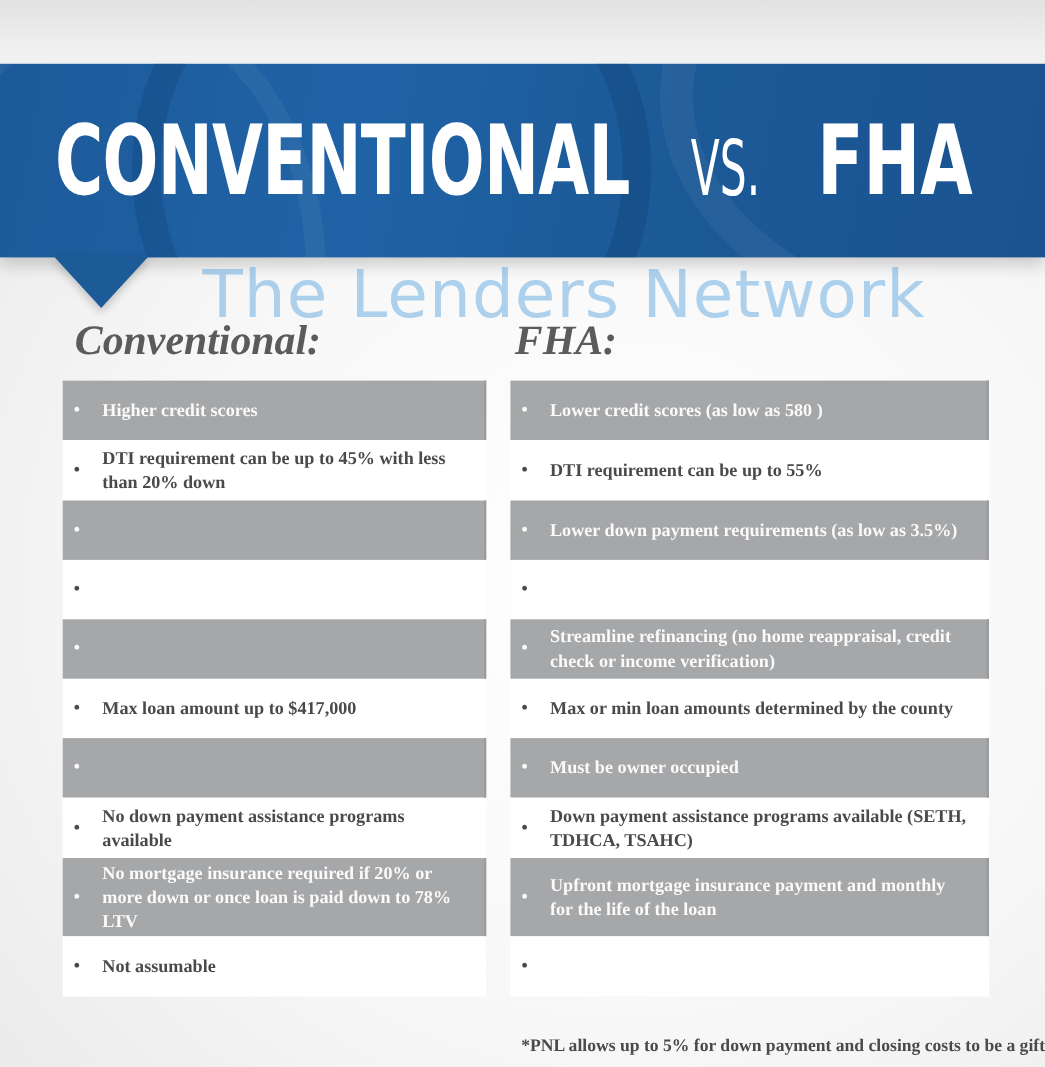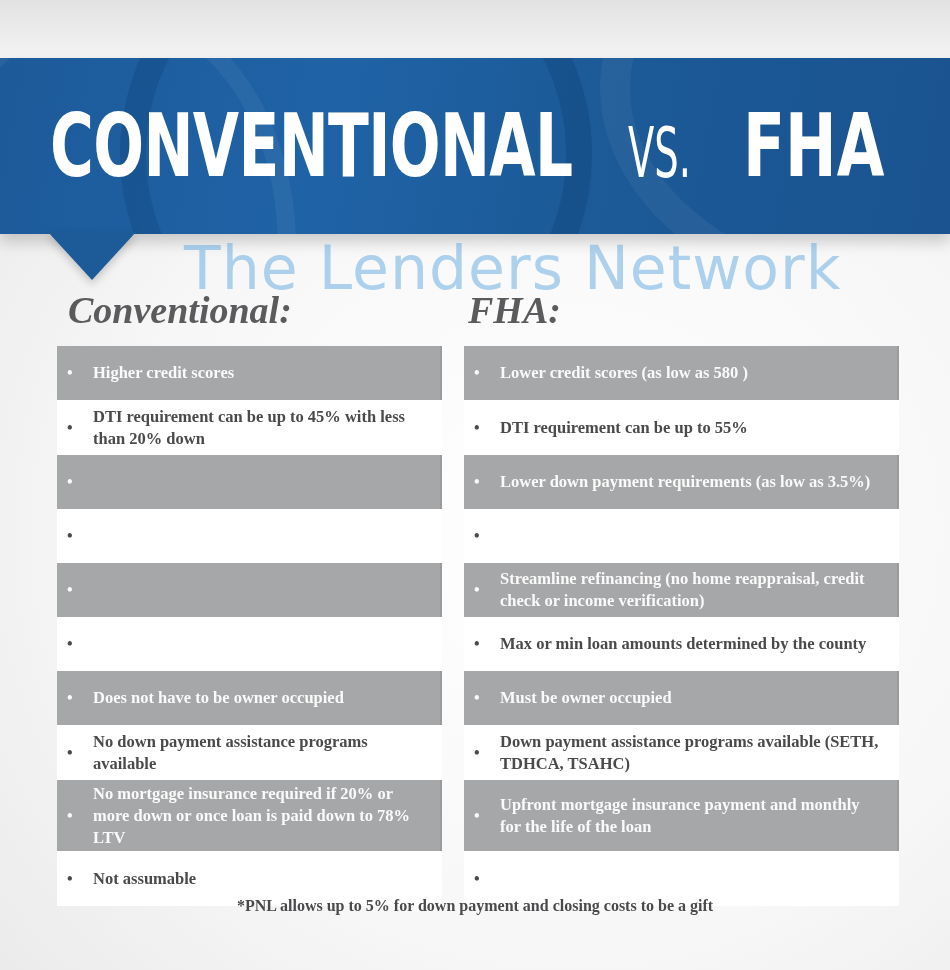--- a/index.html
+++ b/index.html
@@ -49,21 +49,21 @@
   }
   .row {
     display:flex; align-items:center; box-sizing:border-box;
     padding:0 14px 0 10px; font-family:"Liberation Serif", serif; font-weight:bold;
     font-size:16.5px; line-height:22px; color:#4a4a4c;
   }
   .row.gray { background:#a6a7a9; color:#fafafa; border-right:2px solid #9a9b9d; }
   .row .bullet { width:26px; flex:0 0 26px; font-size:16px; padding-left:0; }
   .row .txt { flex:1; }
   .footnote {
-    position:absolute; left:0; width:950px; top:897px; text-align:center;
+    position:absolute; left:0; width:950px; top:942px; text-align:right;
     font-family:"Liberation Serif", serif; font-weight:bold; font-size:16px; color:#4a4a4c;
   }
 </style>
 </head>
 <body>
 
 <div class="top-fade"></div>
 
 <div class="banner">
   <div class="swoosh1"></div>
@@ -96,24 +96,24 @@
       <span class="bullet">•</span>
     </div>
     <div class="row white" style="height: 54px;">
       <span class="bullet">•</span>
     </div>
     <div class="row gray" style="height: 54px;">
       <span class="bullet">•</span>
     </div>
     <div class="row white" style="height: 54px;">
       <span class="bullet">•</span>
+      <span class="txt">Max loan amount up to $417,000</span>
     </div>
     <div class="row gray" style="height: 54px;">
       <span class="bullet">•</span>
-      <span class="txt">Does not have to be owner occupied</span>
     </div>
     <div class="row white" style="height: 55px;">
       <span class="bullet">•</span>
       <span class="txt">No down payment assistance programs available</span>
     </div>
     <div class="row gray" style="height: 71px;">
       <span class="bullet">•</span>
       <span class="txt">No mortgage insurance required if 20% or more down or once loan is paid down to 78% LTV</span>
     </div>
     <div class="row white" style="height: 55px;">

